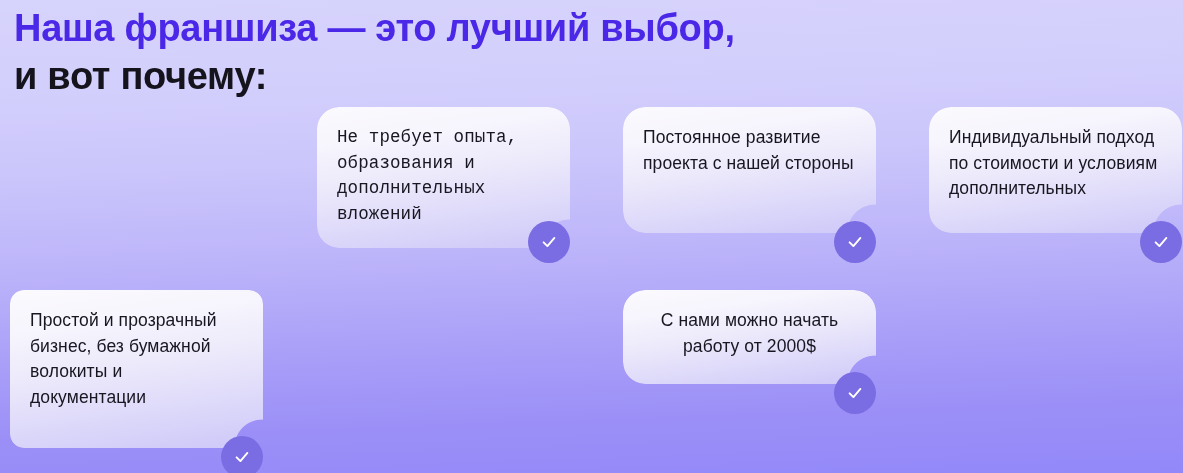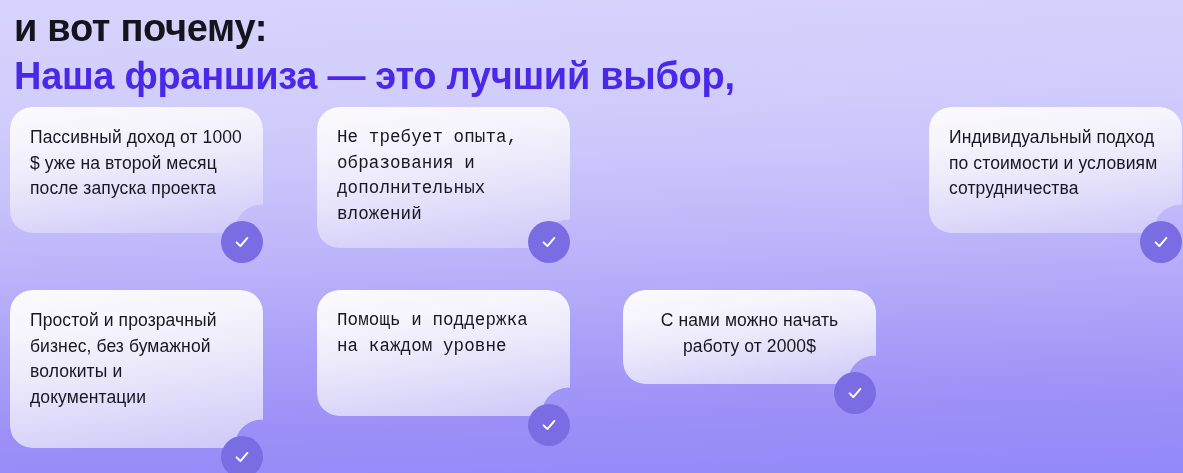--- a/index.html
+++ b/index.html
@@ -76,21 +76,21 @@
         radial-gradient(circle 27px at calc(100% - 1px) calc(100% - 1px),
                         transparent 0 27px, #000 27.8px);
     mask-image:
         radial-gradient(circle 27px at calc(100% - 1px) calc(100% - 1px),
                         transparent 0 27px, #000 27.8px);
   }
 
   
   .card-body.h4 { min-height: 126px; }
   .card-body.h3 { min-height: 126px; }
-  .card-body.h5 { min-height: 158px; }
+  .card-body.h5 { min-height: 158px; border-radius: 14px; }
   .card-body.h2 { min-height: 94px; text-align: center; }
 
   .card-text {
     color: #181620;
     font-size: 17.5px;
     line-height: 1.47;
     font-weight: 400;
     letter-spacing: 0.1px;
   }
 
@@ -110,54 +110,54 @@
 
   .check.p-h4 { top: 114px; }
   .check.p-h3 { top: 114px; }
   .check.p-h5 { top: 146px; }
   .check.p-h2 { top: 82px; }
 </style>
 </head>
 <body>
 
 <div class="heading">
+  <span class="ln accent">Наша франшиза — это лучший выбор,</span>
   <span class="ln dark">и вот почему:</span>
-  <span class="ln accent">Наша франшиза — это лучший выбор,</span>
 </div>
 
 <div class="grid">
 
   <div class="row row-1">
 
-    <div class="card col-0">
-      <div class="card-body h4">
-        <div class="card-text">Пассивный доход от 1000 $ уже на второй месяц после запуска проекта</div>
-      </div>
-      <div class="check p-h4">
-        <svg width="20" height="20" viewBox="0 0 20 20" fill="none">
-          <path d="M4.6 10.3 L8.4 14.1 L15.4 5.9" stroke="#ffffff" stroke-width="1.9" stroke-linecap="round" stroke-linejoin="round"></path>
-        </svg>
-      </div>
-    </div>
 
     <div class="card col-1">
       <div class="card-body h4">
         <div class="card-text">Не требует опыта, образования и дополнительных вложений</div>
       </div>
       <div class="check p-h4">
         <svg width="20" height="20" viewBox="0 0 20 20" fill="none">
           <path d="M4.6 10.3 L8.4 14.1 L15.4 5.9" stroke="#ffffff" stroke-width="1.9" stroke-linecap="round" stroke-linejoin="round"></path>
         </svg>
       </div>
     </div>
 
+    <div class="card col-2">
+      <div class="card-body h3">
+        <div class="card-text">Постоянное развитие проекта с нашей стороны</div>
+      </div>
+      <div class="check p-h3">
+        <svg width="20" height="20" viewBox="0 0 20 20" fill="none">
+          <path d="M4.6 10.3 L8.4 14.1 L15.4 5.9" stroke="#ffffff" stroke-width="1.9" stroke-linecap="round" stroke-linejoin="round"></path>
+        </svg>
+      </div>
+    </div>
 
     <div class="card col-3">
       <div class="card-body h4">
-        <div class="card-text">Индивидуальный подход по стоимости и условиям сотрудничества</div>
+        <div class="card-text">Индивидуальный подход по стоимости и условиям дополнительных</div>
       </div>
       <div class="check p-h4">
         <svg width="20" height="20" viewBox="0 0 20 20" fill="none">
           <path d="M4.6 10.3 L8.4 14.1 L15.4 5.9" stroke="#ffffff" stroke-width="1.9" stroke-linecap="round" stroke-linejoin="round"></path>
         </svg>
       </div>
     </div>
 
   </div>
 
@@ -167,30 +167,20 @@
       <div class="card-body h5">
         <div class="card-text">Простой и прозрачный бизнес, без бумажной волокиты и документации</div>
       </div>
       <div class="check p-h5">
         <svg width="20" height="20" viewBox="0 0 20 20" fill="none">
           <path d="M4.6 10.3 L8.4 14.1 L15.4 5.9" stroke="#ffffff" stroke-width="1.9" stroke-linecap="round" stroke-linejoin="round"></path>
         </svg>
       </div>
     </div>
 
-    <div class="card col-1">
-      <div class="card-body h3">
-        <div class="card-text">Помощь и поддержка на каждом уровне</div>
-      </div>
-      <div class="check p-h3">
-        <svg width="20" height="20" viewBox="0 0 20 20" fill="none">
-          <path d="M4.6 10.3 L8.4 14.1 L15.4 5.9" stroke="#ffffff" stroke-width="1.9" stroke-linecap="round" stroke-linejoin="round"></path>
-        </svg>
-      </div>
-    </div>
 
     <div class="card col-2">
       <div class="card-body h2">
         <div class="card-text">С нами можно начать работу от 2000$</div>
       </div>
       <div class="check p-h2">
         <svg width="20" height="20" viewBox="0 0 20 20" fill="none">
           <path d="M4.6 10.3 L8.4 14.1 L15.4 5.9" stroke="#ffffff" stroke-width="1.9" stroke-linecap="round" stroke-linejoin="round"></path>
         </svg>
       </div>

